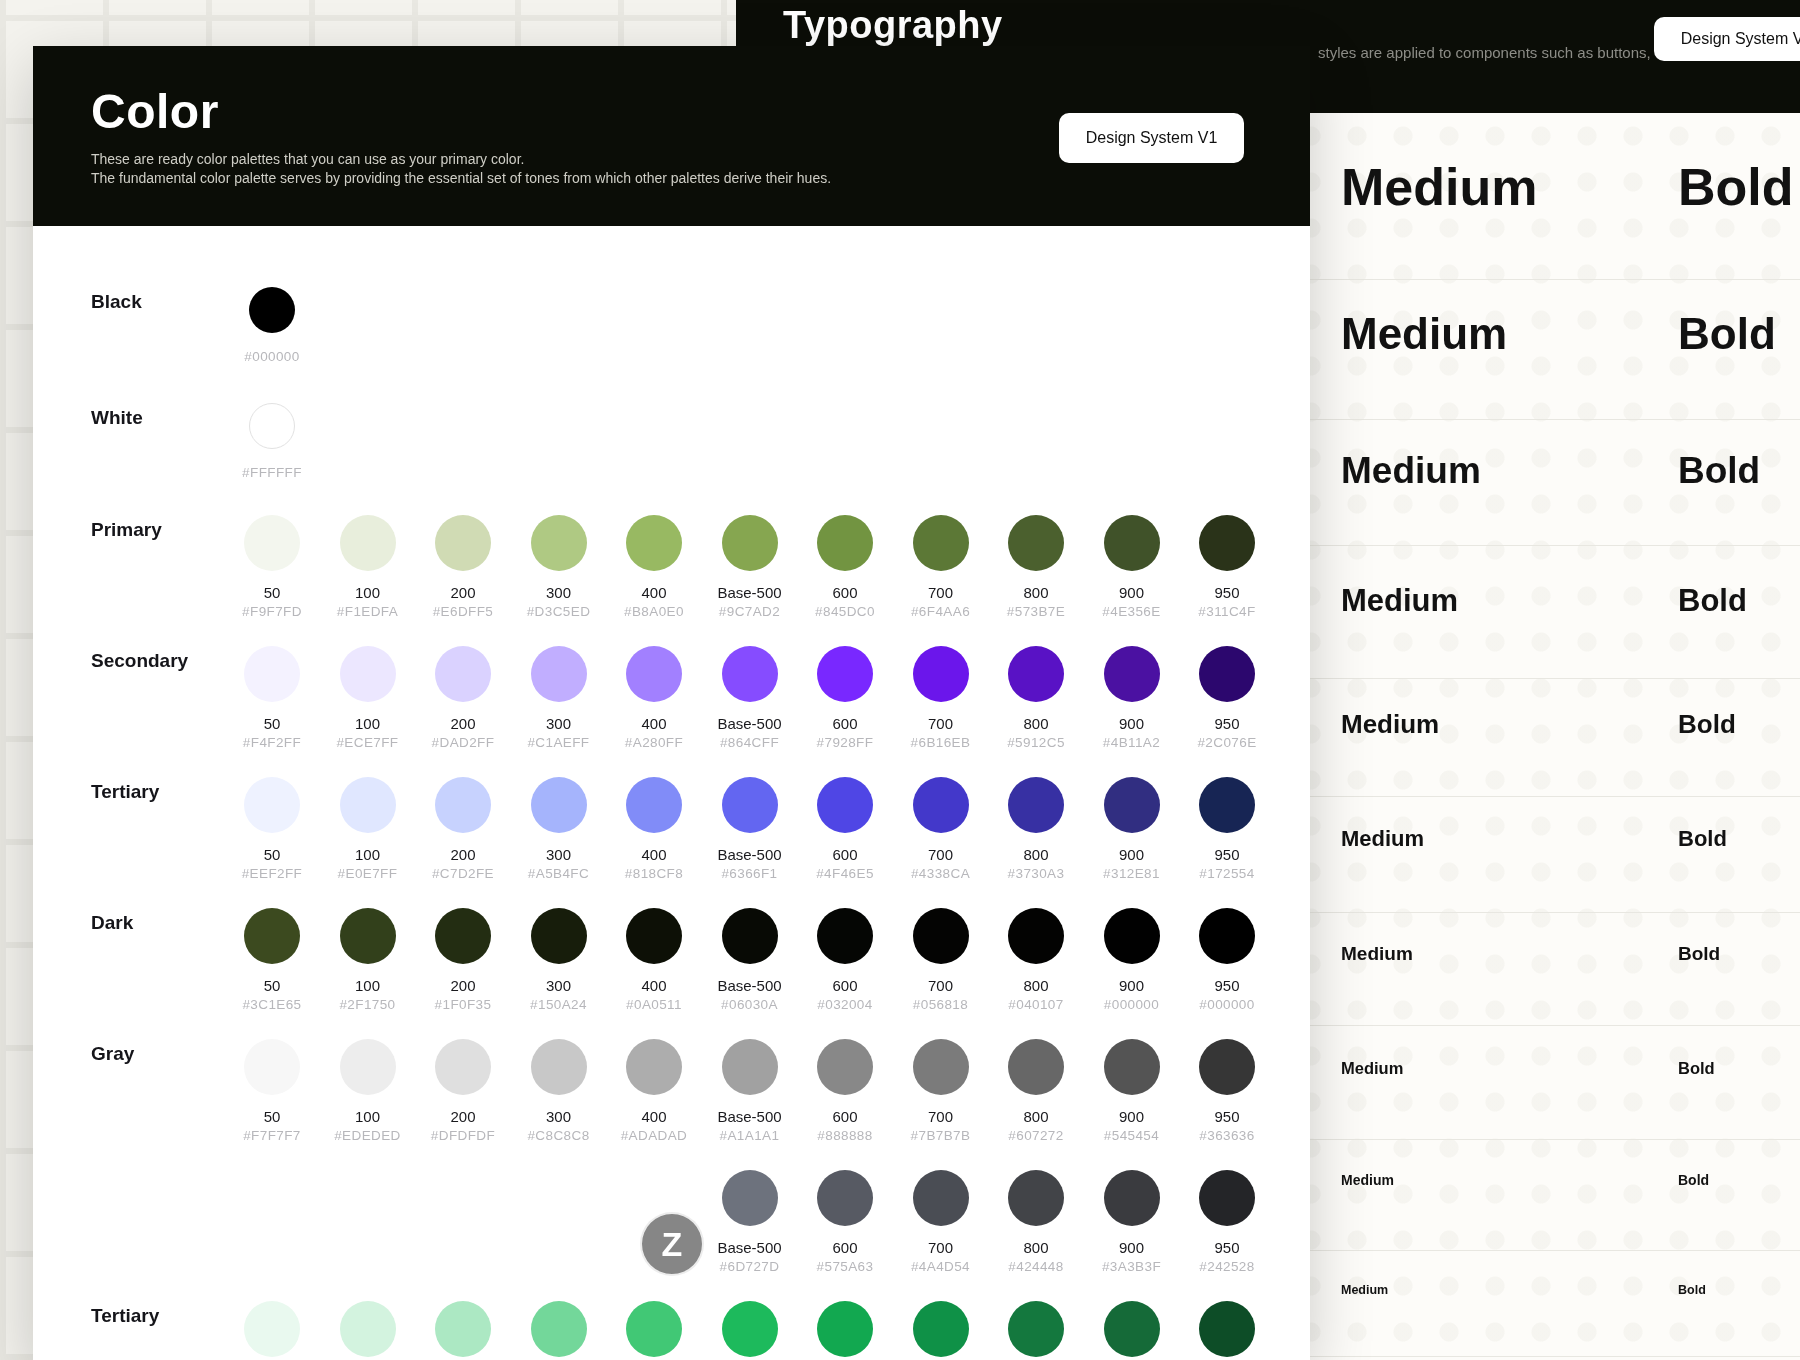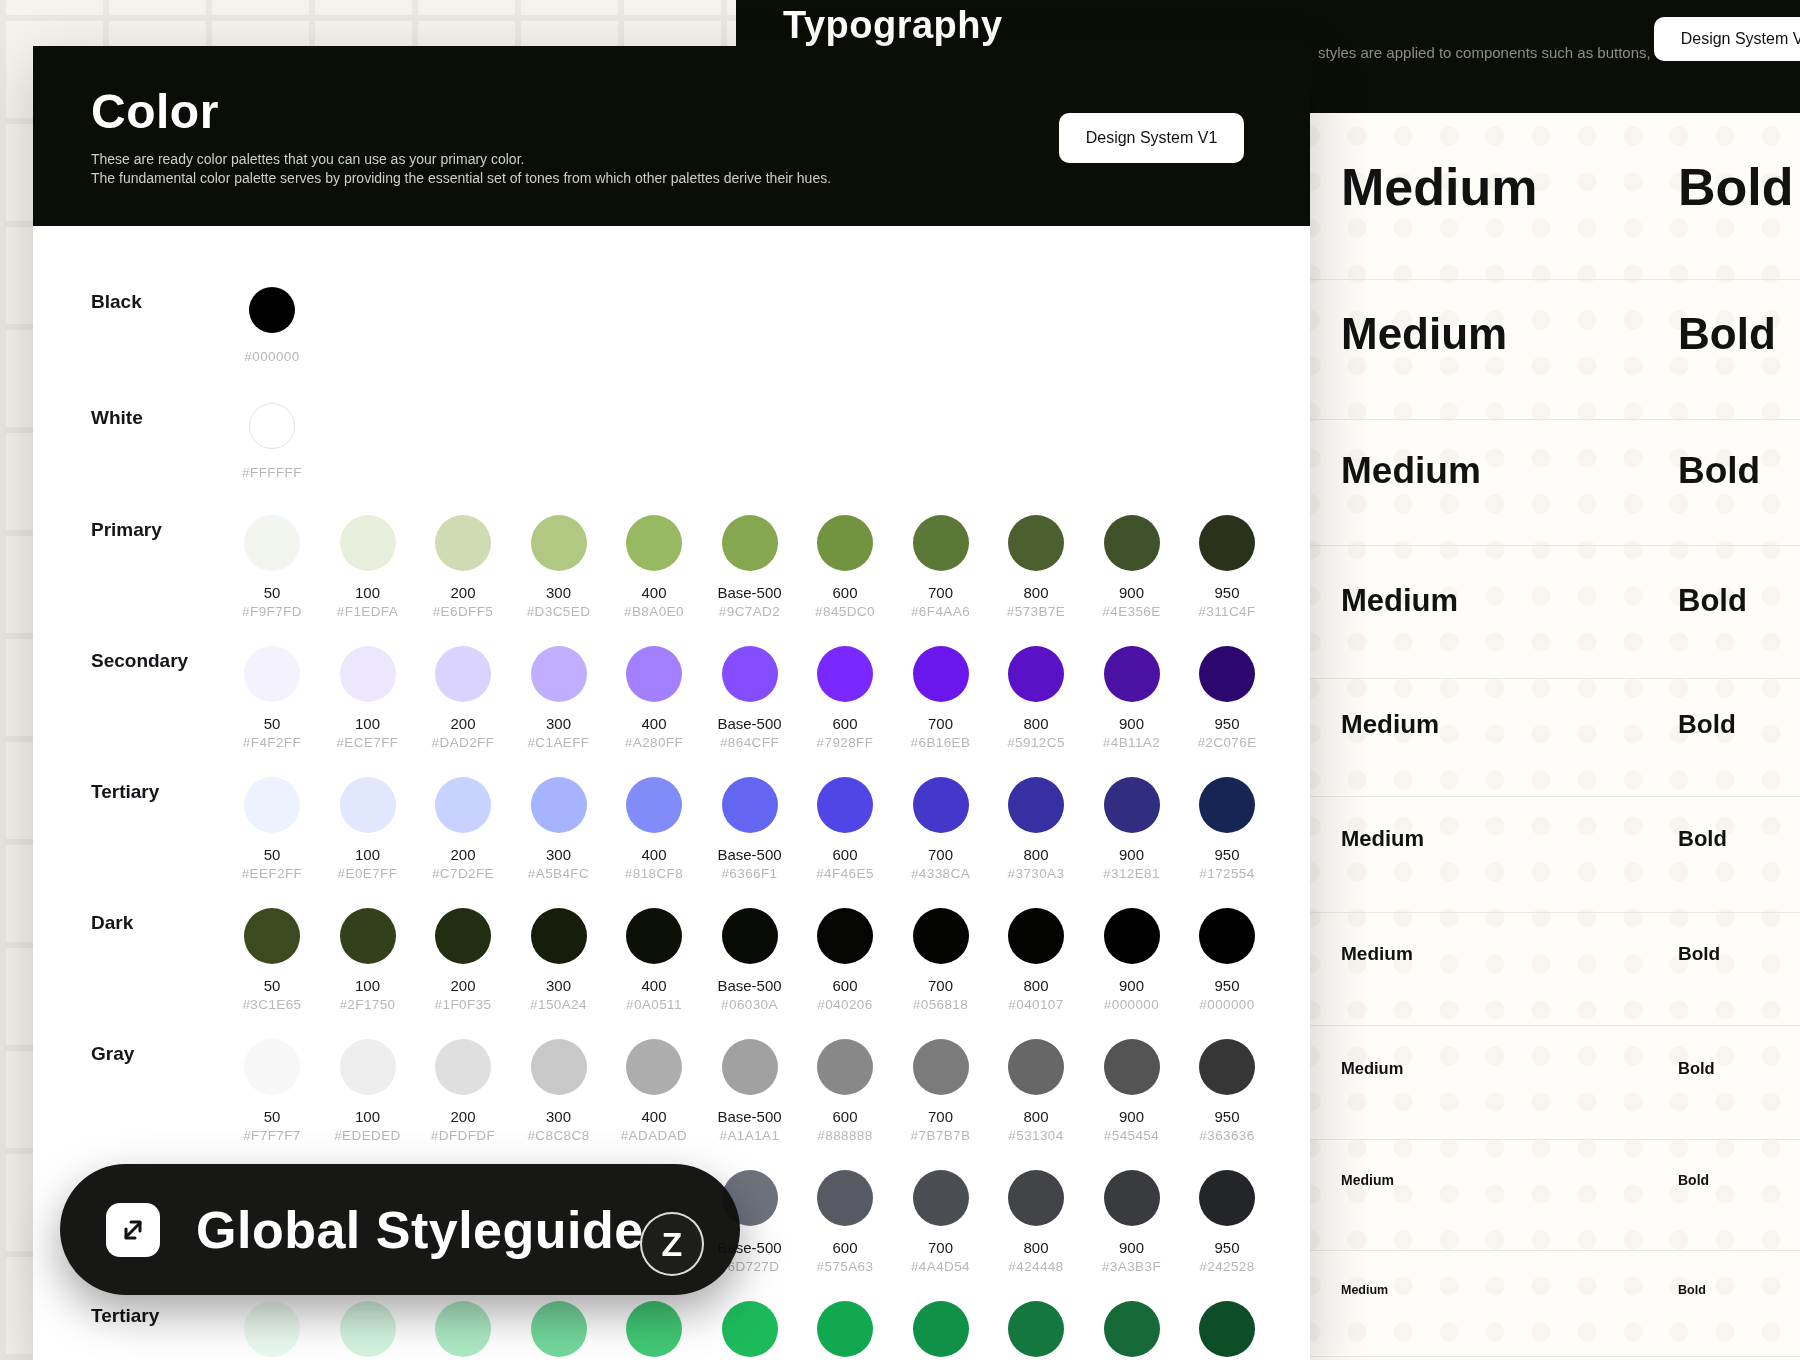--- a/index.html
+++ b/index.html
@@ -316,21 +316,21 @@
           <div class="cell-hex">#0A0511</div>
         </div>
         <div class="cell" style="left: 668.5px; top: 862px;">
           <div class="dot" style="width: 56px; height: 56px; background: rgb(8, 10, 5);"></div>
           <div class="cell-num">Base-500</div>
           <div class="cell-hex">#06030A</div>
         </div>
         <div class="cell" style="left: 764px; top: 862px;">
           <div class="dot" style="width: 56px; height: 56px; background: rgb(5, 6, 4);"></div>
           <div class="cell-num">600</div>
-          <div class="cell-hex">#040206</div>
+          <div class="cell-hex">#032004</div>
         </div>
         <div class="cell" style="left: 859.5px; top: 862px;">
           <div class="dot" style="width: 56px; height: 56px; background: rgb(4, 4, 3);"></div>
           <div class="cell-num">700</div>
           <div class="cell-hex">#056818</div>
         </div>
         <div class="cell" style="left: 955px; top: 862px;">
           <div class="dot" style="width: 56px; height: 56px; background: rgb(3, 3, 2);"></div>
           <div class="cell-num">800</div>
           <div class="cell-hex">#040107</div>
@@ -382,21 +382,21 @@
           <div class="cell-hex">#888888</div>
         </div>
         <div class="cell" style="left: 859.5px; top: 993px;">
           <div class="dot" style="width: 56px; height: 56px; background: rgb(123, 123, 123);"></div>
           <div class="cell-num">700</div>
           <div class="cell-hex">#7B7B7B</div>
         </div>
         <div class="cell" style="left: 955px; top: 993px;">
           <div class="dot" style="width: 56px; height: 56px; background: rgb(103, 103, 103);"></div>
           <div class="cell-num">800</div>
-          <div class="cell-hex">#531304</div>
+          <div class="cell-hex">#607272</div>
         </div>
         <div class="cell" style="left: 1050.5px; top: 993px;">
           <div class="dot" style="width: 56px; height: 56px; background: rgb(84, 84, 84);"></div>
           <div class="cell-num">900</div>
           <div class="cell-hex">#545454</div>
         </div>
         <div class="cell" style="left: 1146px; top: 993px;">
           <div class="dot" style="width: 56px; height: 56px; background: rgb(54, 54, 54);"></div>
           <div class="cell-num">950</div>
           <div class="cell-hex">#363636</div>
@@ -461,28 +461,18 @@
         </div>
         <div class="cell" style="left: 1050.5px; top: 1255px;">
           <div class="dot" style="width: 56px; height: 56px; background: rgb(21, 106, 56);"></div>
         </div>
         <div class="cell" style="left: 1146px; top: 1255px;">
           <div class="dot" style="width: 56px; height: 56px; background: rgb(13, 77, 39);"></div>
         </div>
       </div>
   </section>
 
-  <div class="pill">
-    <span class="pill-icon">
-      <svg width="30" height="30" viewBox="0 0 30 30">
-        <line x1="8" y1="22" x2="22" y2="8" stroke="#111" stroke-width="3" stroke-linecap="round"></line>
-        <polyline points="13,7 22,7 22,16" fill="none" stroke="#111" stroke-width="3" stroke-linejoin="round" stroke-linecap="round"></polyline>
-        <polyline points="17,23 8,23 8,14" fill="none" stroke="#111" stroke-width="3" stroke-linejoin="round" stroke-linecap="round"></polyline>
-      </svg>
-    </span>
-    <span class="pill-text">Global Styleguide</span>
-  </div>
 
   <div class="wm-circle">
     <span>Z</span>
   </div>
 
 </div>
 
 </body></html>

